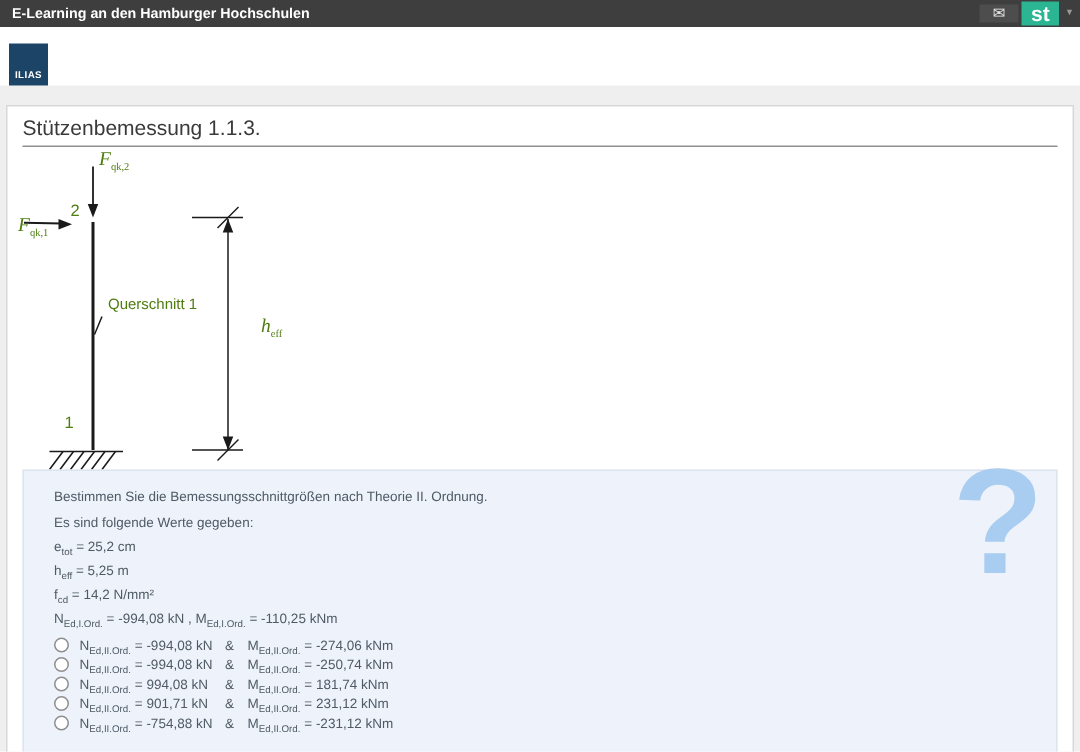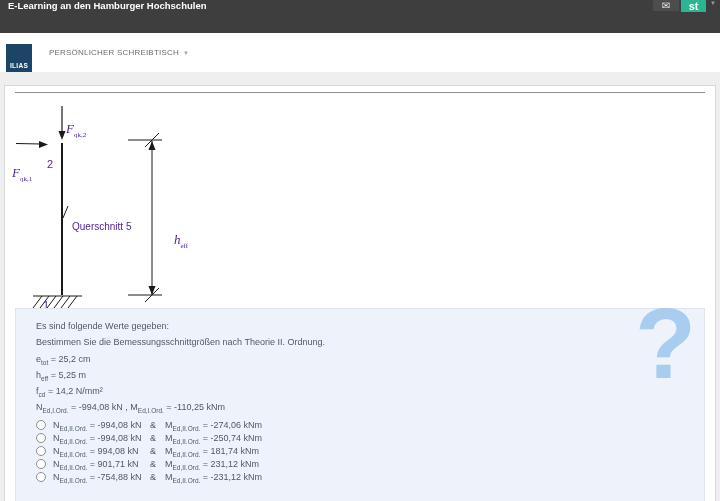--- a/index.html
+++ b/index.html
@@ -1,25 +1,25 @@
 <!DOCTYPE html>
 <html><head>
 <meta charset="utf-8">
 <style>
   * { box-sizing: border-box; margin: 0; padding: 0; }
   html, body { width: 720px; height: 501px; overflow: hidden; }
   body { font-family: "Liberation Sans", sans-serif; background: #efefef; }
 
   
-  .topbar { height: 33px; background: #3e3e3e; display: flex; align-items: flex-start; }
+  .topbar { height: 18px; background: #3e3e3e; display: flex; align-items: center; }
   .topbar-title { color: #fff; font-size: 9.5px; font-weight: bold; padding-left: 8px;
                   display: flex; align-items: center; flex: 1; }
   .mail-btn { width: 26px; background: #4d4d4d; display: flex; align-items: center;
               justify-content: center; color: #e8e8e8; font-size: 10px; margin-right: 2px; cursor: pointer; }
-  .user-badge { width: 25px; background: #2bb592; color: #fff; font-size: 11px; font-weight: bold;
+  .user-badge { width: 25px; background: #2bb592; color: #fff; font-size: 14px; font-weight: bold;
                 display: flex; align-items: center; justify-content: center; cursor: pointer; }
   .user-caret { color: #9a9a9a; font-size: 6px; display: flex; align-items: center; padding: 0 4px; }
 
   
   .navbar { height: 39px; background: #fff; display: flex; align-items: flex-end; }
   .logo { width: 26px; height: 28px; background: #1c4466; color: #fff; margin: 0 0 0 6px;
           display: flex; align-items: flex-end; justify-content: center;
           font-size: 6.5px; font-weight: bold; padding-bottom: 3px; letter-spacing: 0.3px; cursor: pointer; }
   .nav-items { display: flex; align-items: center; height: 100%; }
   .nav-item { font-size: 8px; color: #6e6e6e; letter-spacing: 0.2px; margin-left: 17px;
@@ -28,21 +28,21 @@
 
   
   .main-bg { padding: 13px 4px 0; }
   .panel { background: #fff; border: 1px solid #d8d8d8; padding: 6px 10px 0; min-height: 431px; }
   .page-title { font-size: 14px; font-weight: 400; color: #3a3a3a; line-height: 16px; margin-bottom: 4px; }
   .title-rule { border: 0; border-top: 1px solid #8f8f8f; }
 
   
   .diagram { position: relative; height: 215px; width: 220px; margin-left: -7px; overflow: visible; }
   .diagram svg { position: absolute; left: 0; top: 0; overflow: visible; }
-  .dlabel { position: absolute; color: #4c1d95; white-space: nowrap; margin-top: 28px; }
+  .dlabel { position: absolute; color: #4d7c0f; white-space: nowrap; }
   .serif-it { font-family: "Liberation Serif", serif; font-style: italic; font-size: 13px; }
   .serif-it sub { font-style: normal; font-size: 7px; font-family: "Liberation Serif", serif; }
   .dsans { font-family: "Liberation Sans", sans-serif; font-size: 10px; }
   .dnum { font-family: "Liberation Sans", sans-serif; font-size: 11px; }
 
   
   .qbox { position: relative; background: #edf2fb; border: 1px solid #dde4ee;
           padding: 12px 20px; height: 210px; margin-top: 0; color: #4f5a64; font-size: 9px; }
   .qbox .line { line-height: 11px; margin-bottom: 5px; }
   .qbox .prompt { margin-bottom: 6px; }
@@ -65,29 +65,26 @@
   <div class="mail-btn">
     <span>✉</span>
   </div>
   <div class="user-badge">st</div>
   <div class="user-caret">▼</div>
 </div>
 
 <div class="navbar">
   <div class="logo">ILIAS</div>
   <div class="nav-items">
-    <div class="nav-item">
-      <span>PERSÖNLICHER SCHREIBTISCH</span>
-      <span class="nav-caret">▼</span>
-    </div>
   </div>
 </div>
 
 <div class="main-bg">
   <div class="panel">
+    <div class="page-title">Stützenbemessung 1.1.3.</div>
     <hr class="title-rule">
 
     <div class="diagram">
       <svg width="220" height="220">
 
         <line x1="54" y1="50" x2="54" y2="202" stroke="#1a1a1a" stroke-width="2"></line>
 
         <line x1="54" y1="13" x2="54" y2="41" stroke="#1a1a1a" stroke-width="1.2"></line>
         <polygon points="54,47 50.5,38 57.5,38" fill="#1a1a1a"></polygon>
 
@@ -108,29 +105,29 @@
         <line x1="25" y1="215" x2="34" y2="203" stroke="#1a1a1a" stroke-width="1"></line>
         <line x1="32" y1="215" x2="41" y2="203" stroke="#1a1a1a" stroke-width="1"></line>
         <line x1="39" y1="215" x2="48" y2="203" stroke="#1a1a1a" stroke-width="1"></line>
         <line x1="46" y1="215" x2="55" y2="203" stroke="#1a1a1a" stroke-width="1"></line>
         <line x1="53" y1="215" x2="62" y2="203" stroke="#1a1a1a" stroke-width="1"></line>
         <line x1="60" y1="215" x2="69" y2="203" stroke="#1a1a1a" stroke-width="1"></line>
       </svg>
       <span class="dlabel serif-it" style="left:58px; top:0px;">F<sub>qk,2</sub></span>
       <span class="dlabel serif-it" style="left:4px;  top:44px;">F<sub>qk,1</sub></span>
       <span class="dlabel dnum" style="left:39px; top:37px;">2</span>
-      <span class="dlabel dsans" style="left:64px; top:100px;">Querschnitt 5</span>
+      <span class="dlabel dsans" style="left:64px; top:100px;">Querschnitt 1</span>
       <span class="dlabel serif-it" style="left:166px; top:111px;">h<sub>eff</sub></span>
       <span class="dlabel dnum" style="left:35px; top:178px;">1</span>
     </div>
 
     <div class="qbox">
       <div class="qmark">?</div>
+      <div class="line prompt">Bestimmen Sie die Bemessungsschnittgrößen nach Theorie II. Ordnung.</div>
       <div class="line">Es sind folgende Werte gegeben:</div>
-      <div class="line prompt">Bestimmen Sie die Bemessungsschnittgrößen nach Theorie II. Ordnung.</div>
       <div class="line">e<sub>tot</sub> = 25,2 cm</div>
       <div class="line">h<sub>eff</sub> = 5,25 m</div>
       <div class="line">f<sub>cd</sub> = 14,2 N/mm²</div>
       <div class="line">N<sub>Ed,I.Ord.</sub> = -994,08 kN , M<sub>Ed,I.Ord.</sub> = -110,25 kNm</div>
 
       <div class="opts">
         <label class="opt">
           <input type="radio" name="answer" style="">
           <span class="npart">N<sub>Ed,II.Ord.</sub> = -994,08 kN</span>
           <span class="amp">&amp;</span>

